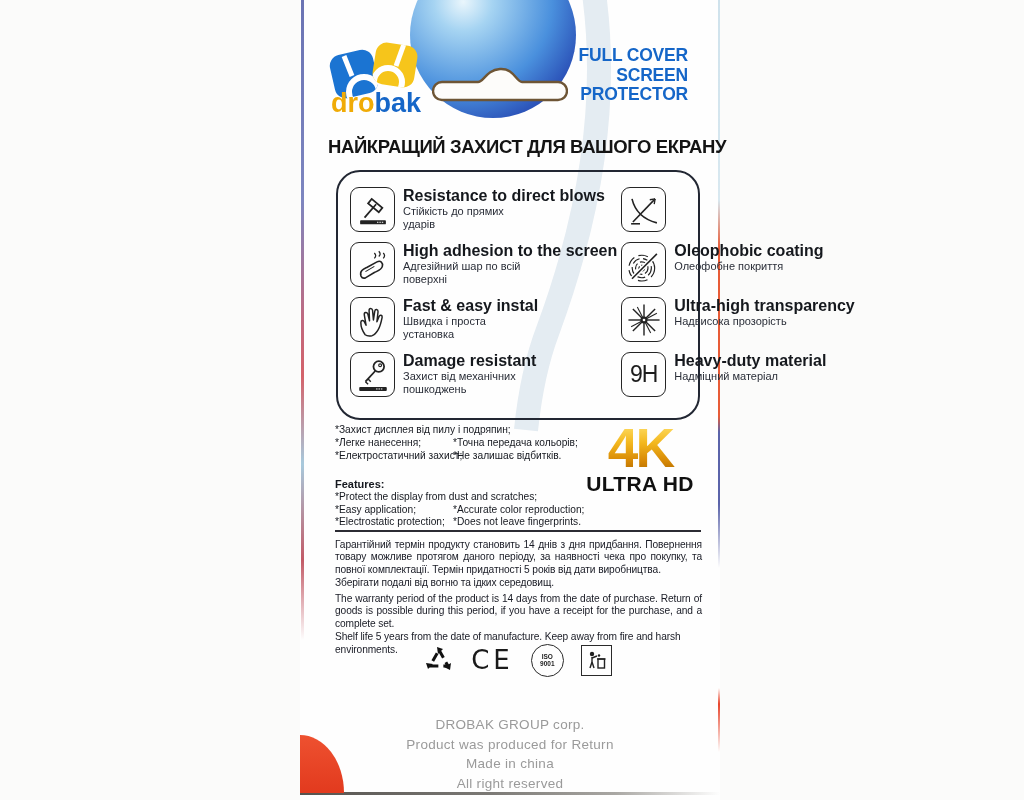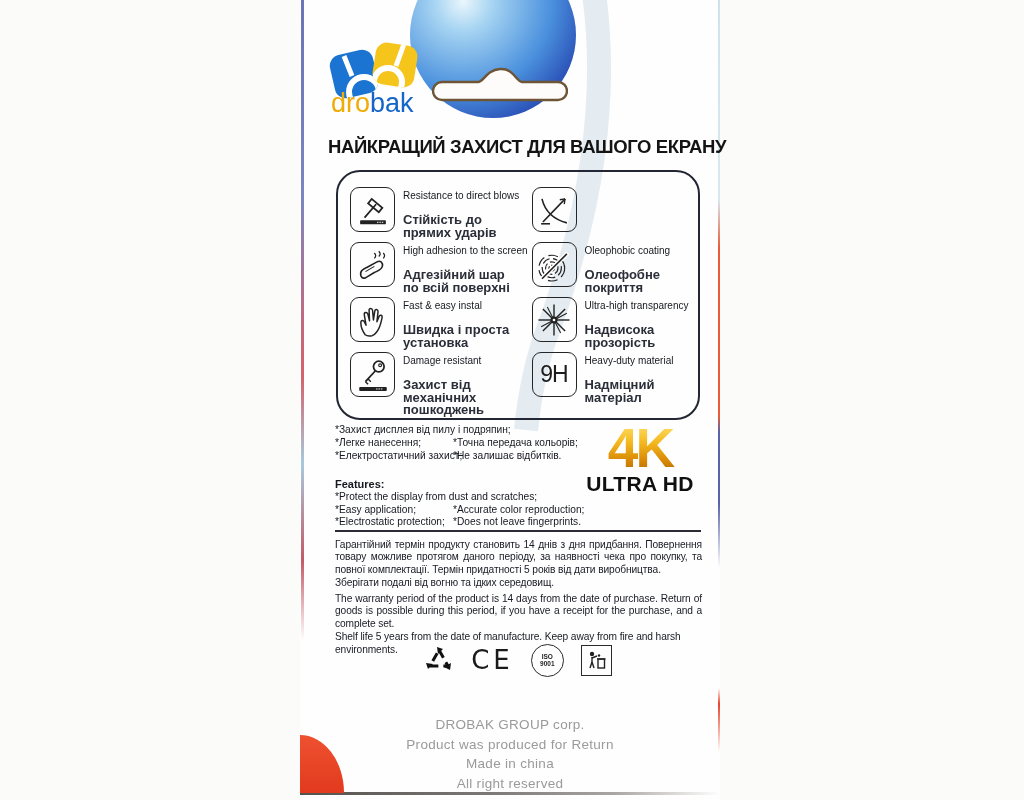--- a/index.html
+++ b/index.html
@@ -18,41 +18,41 @@
   .corner-wedge { position:absolute; left:0; bottom:7px; width:44px; height:58px;
     background:linear-gradient(180deg,#ee5130 0%,#e23a1e 100%); border-radius:0 100% 0 0 / 0 100% 0 0; }
   .sphere { position:absolute; left:110px; top:-48px; width:166px; height:166px; border-radius:50%;
     background:radial-gradient(circle at 32% 30%, #eaf6fc 0%, #a6d4f2 18%, #4a90dd 55%, #2b52b8 78%, #382a85 100%); }
   .swoosh { position:absolute; left:0; top:0; pointer-events:none; }
 
   .hangslot { position:absolute; left:132px; top:56px; }
 
   
   .brand { position:absolute; left:28px; top:36px; width:96px; }
-  .wordmark { position:absolute; left:31px; top:88px; font-size:27px; font-weight:400; letter-spacing:0; }
+  .wordmark { position:absolute; left:31px; top:88px; font-size:27px; font-weight:700; letter-spacing:0; }
   .wm-left { color:#f0ab06; }
   .wm-right { color:#1566c8; }
 
   .tagline { position:absolute; right:32px; top:46px; text-align:right; color:#1566c8;
     font-weight:700; font-size:17.5px; line-height:19.5px; letter-spacing:-0.2px; }
 
   .heading { position:absolute; left:28px; top:136px; width:372px; text-align:center;
     font-size:18.5px; font-weight:700; letter-spacing:-0.4px; color:#141414; white-space:nowrap; }
 
   
   .features-box { position:absolute; left:36px; top:170px; width:364px; height:250px;
     border:2.5px solid #222733; border-radius:24px;
     display:grid; grid-template-columns:1fr 1fr; grid-auto-rows:55px;
     padding:15px 8px 10px 12px; column-gap:4px; background:transparent; }
   .ft-cell { display:flex; align-items:flex-start; }
   .icon-box { flex:none; width:45px; height:45px; border:1.8px solid #262626; border-radius:9px;
     display:flex; align-items:center; justify-content:center; margin-right:8px; }
   .ft-text { padding-top:2px; }
-  .ft-title { font-size:10px; font-weight:400; color:#15181d; line-height:13px; white-space:nowrap; }
-  .ft-sub { font-size:13px; font-weight:700; color:#2a2e38; line-height:12.5px; margin-top:12px; max-width:120px; }
+  .ft-title { font-size:16px; font-weight:700; color:#15181d; line-height:13px; white-space:nowrap; }
+  .ft-sub { font-size:11px; font-weight:400; color:#2a2e38; line-height:12.5px; margin-top:3px; max-width:120px; }
   .nine-h { font-size:23px; font-weight:500; color:#1c1c1c; letter-spacing:-1px; }
 
   
   .hl { position:absolute; left:35px; width:290px; font-size:10.2px; color:#15181f; line-height:12.8px; }
   .hl-uk { top:424px; } .hl-en { top:478px; }
   .hl-head { font-weight:700; font-size:11px; }
   .hl-grid { display:grid; grid-template-columns:118px 1fr; }
   .hl-grid span { white-space:nowrap; }
 
   
@@ -120,20 +120,25 @@
         <line x1="16" y1="20" x2="24" y2="40" stroke="#fff" stroke-width="5"></line>
       </g>
       <rect x="46" y="8" width="42" height="42" rx="11" transform="rotate(9 67 29)" fill="#f6c51b"></rect>
       <g clip-path="url(#cy)">
         <circle cx="60" cy="46" r="14" fill="none" stroke="#fff" stroke-width="6"></circle>
         <line x1="76" y1="8" x2="68" y2="30" stroke="#fff" stroke-width="5"></line>
       </g>
     </svg>
     <div class="wordmark"><span class="wm-left">dro</span><span class="wm-right">bak</span></div>
 
+    <div class="tagline">
+      <div>FULL COVER</div>
+      <div>SCREEN</div>
+      <div>PROTECTOR</div>
+    </div>
 
     <div class="heading">НАЙКРАЩИЙ ЗАХИСТ ДЛЯ ВАШОГО ЕКРАНУ</div>
 
     <div class="features-box">
 
       <div class="ft-cell">
         <div class="icon-box">
           <svg width="40" height="40" viewBox="0 0 45 45">
             <g stroke="#222" fill="none" stroke-width="2">
               <line x1="13" y1="31" x2="26" y2="16"></line>

